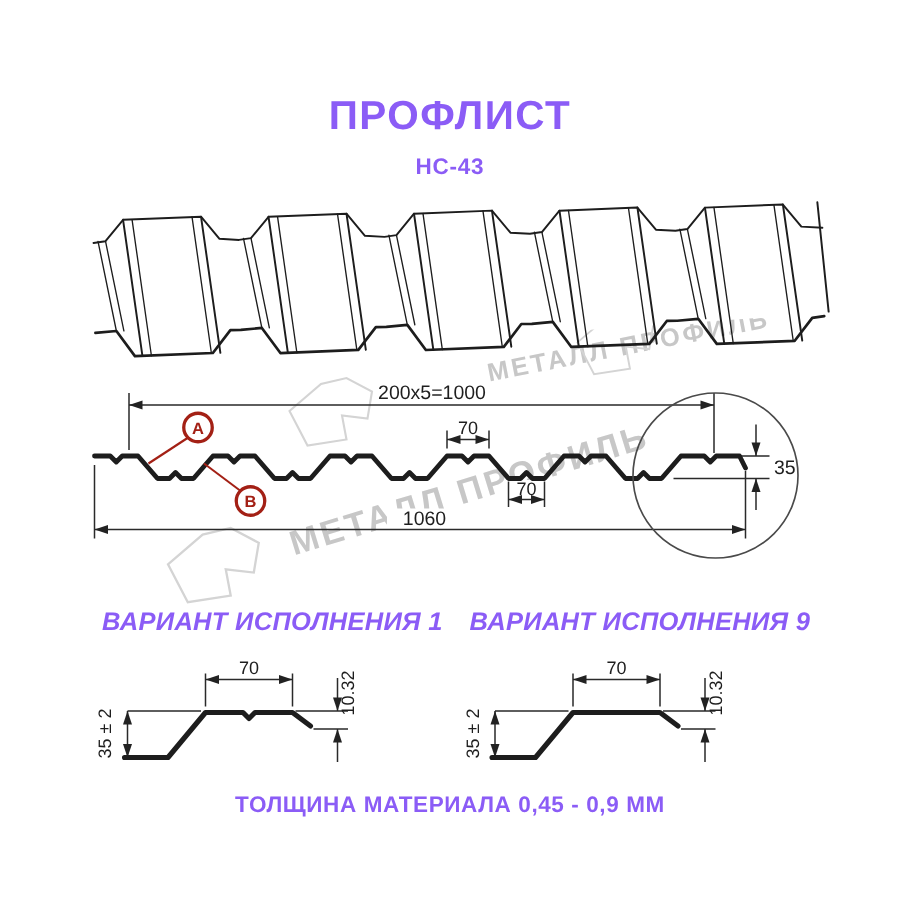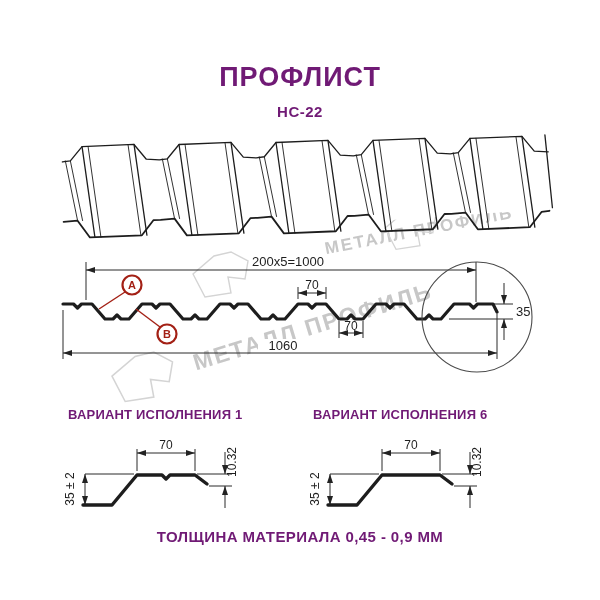--- a/index.html
+++ b/index.html
@@ -1,39 +1,39 @@
 <!DOCTYPE html>
 <html><head>
 <meta charset="utf-8">
 <style>
   html,body{margin:0;padding:0;background:#ffffff;}
   .page{position:relative;width:600px;height:600px;background:#fff;overflow:hidden;
-        font-family:"Liberation Sans",sans-serif;color:#701a75;}
+        font-family:"Liberation Sans",sans-serif;color:#8b5cf6;}
   .title{position:absolute;left:0;top:62px;width:600px;text-align:center;
          font-size:27px;font-weight:800;letter-spacing:1px;}
   .subtitle{position:absolute;left:0;top:103px;width:600px;text-align:center;
             font-size:15px;font-weight:600;letter-spacing:0.5px;}
-  .vheading{position:absolute;font-size:13px;font-weight:700;line-height:17px;letter-spacing:0.2px;}
+  .vheading{position:absolute;font-size:17px;font-weight:700;line-height:17px;letter-spacing:0.2px;font-style:italic;}
   .v1{left:68px;top:406px;}
   .v2{left:313px;top:406px;}
   .footer{position:absolute;left:0;top:528px;width:600px;text-align:center;
           font-size:15px;font-weight:700;letter-spacing:0.4px;}
   svg{position:absolute;left:0;top:0;}
   .dimtxt{font-family:"Liberation Sans",sans-serif;font-size:12px;fill:#1e1e1e;}
   .dimtxt13{font-family:"Liberation Sans",sans-serif;font-size:13px;fill:#1e1e1e;}
   .wm{font-family:"Liberation Sans",sans-serif;font-weight:700;fill:#c7c7c7;letter-spacing:2px;}
   .ablabel{font-family:"Liberation Sans",sans-serif;font-size:11px;font-weight:700;fill:#a32015;}
 </style>
 </head>
 <body>
 
 <div class="page">
 
   <div class="title">ПРОФЛИСТ</div>
-  <div class="subtitle">НС-22</div>
+  <div class="subtitle">НС-43</div>
 
   <svg width="600" height="600" viewBox="0 0 600 600">
 
     <g>
       <text class="wm" font-size="17" transform="translate(420,236) rotate(-11)" text-anchor="middle">МЕТАЛЛ ПРОФИЛЬ</text>
       <text class="wm" font-size="23" transform="translate(315,334) rotate(-17)" text-anchor="middle">МЕТАЛЛ ПРОФИЛЬ</text>
 
       <g fill="none" stroke="#d4d4d4" stroke-width="1.4">
         <path transform="translate(193,252)" d="M0,22 L21,4 L38,0 L55,9 L52,27 L35,25 L38,41 L12,45 Z"></path>
         <path transform="translate(112,352) scale(1.1)" d="M0,22 L21,4 L38,0 L55,9 L52,27 L35,25 L38,41 L12,45 Z"></path>
@@ -172,17 +172,17 @@
       <text class="dimtxt" transform="translate(481,462) rotate(-90)" text-anchor="middle">10.32</text>
       <text class="dimtxt" transform="translate(319,489) rotate(-90)" text-anchor="middle">35 ± 2</text>
       <path fill="none" stroke="#1d1d1d" stroke-width="3.4" stroke-linejoin="round" stroke-linecap="round" d="M328,505 L357,505 L382,475 L440,475 L452,484"></path>
     </g>
   </svg>
 
   <div class="vheading v1">
     <div>ВАРИАНТ ИСПОЛНЕНИЯ 1</div>
   </div>
   <div class="vheading v2">
-    <div>ВАРИАНТ ИСПОЛНЕНИЯ 6</div>
+    <div>ВАРИАНТ ИСПОЛНЕНИЯ 9</div>
   </div>
 
   <div class="footer">ТОЛЩИНА МАТЕРИАЛА 0,45 - 0,9 ММ</div>
 </div>
 
 </body></html>

